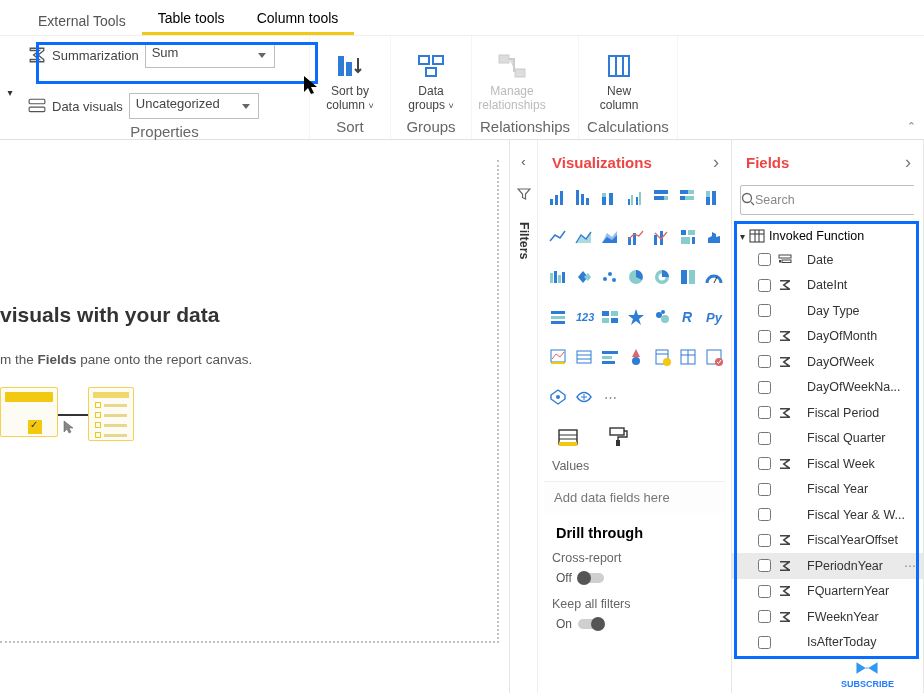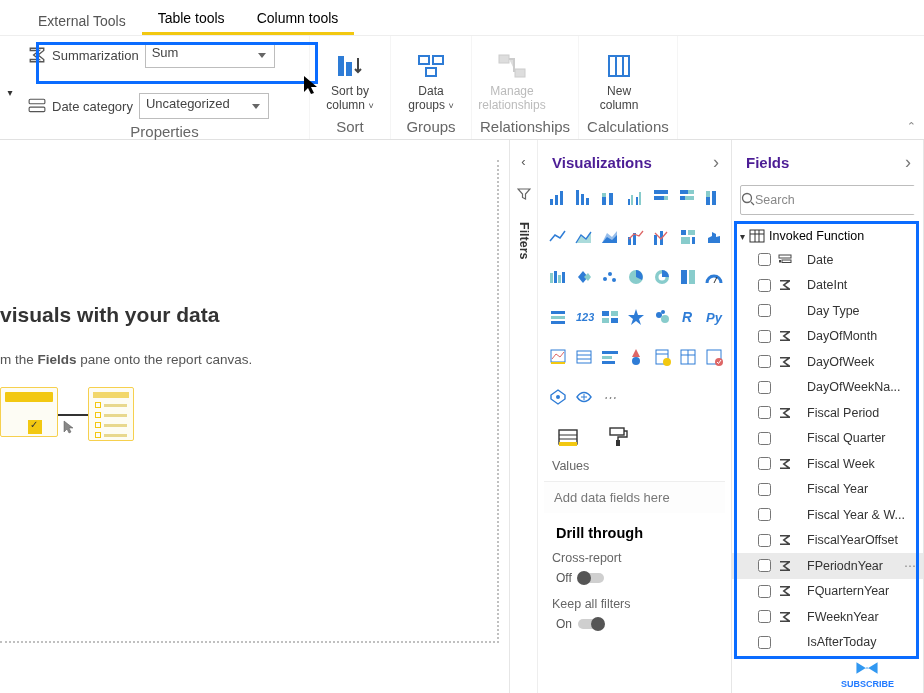--- a/index.html
+++ b/index.html
@@ -56,21 +56,21 @@
 
 .side-rail { width:28px; display:flex; flex-direction:column; align-items:center; gap:18px; padding-top:14px; border-right:1px solid #eee; }
 .sr-chev { font-size:13px; color:#555; }
 .sr-ico { font-size:12px; color:#666; }
 .sr-txt { writing-mode:vertical-rl; font-size:12.5px; font-weight:600; color:#333; }
 
 
 .pane { border-right:1px solid #e6e6e6; display:flex; flex-direction:column; }
 .viz-pane { width:194px; }
 .pane-hdr { display:flex; align-items:center; justify-content:space-between; padding:12px 12px 12px 14px; }
-.pane-hdr h3 { font-size:15px; font-weight:600; color:#4c1d95; }
+.pane-hdr h3 { font-size:15px; font-weight:600; color:#ef4444; }
 .pane-hdr .phchev { font-size:18px; color:#777; }
 
 .viz-grid { display:grid; grid-template-columns:repeat(7,24px); gap:16px 2px; padding:0 8px;font-style:italic; }
 .viz-grid .vi { width:24px; height:24px; display:flex; align-items:center; justify-content:center; cursor:pointer; }
 .viz-grid .vi svg { width:20px; height:20px; }
 .viz-grid .more { color:#666; font-size:13px; letter-spacing:1px; }
 
 .format-row { display:flex; gap:26px; padding:16px 12px 4px 18px; }
 .format-row .fico { width:24px; height:24px; }
 .sec-heading { font-size:12.5px; color:#666; padding:6px 0 6px 14px; }
@@ -130,21 +130,21 @@
         <span class="lbl">Summarization</span>
         <div class="dropdown"><span>Sum</span></div>
       </div>
       <div class="prop-row">
         <span class="ico">
           <svg viewBox="0 0 16 16">
               <rect x="1" y="2" width="14" height="4" rx="1" fill="none" stroke="#555"></rect>
               <rect x="1" y="9" width="14" height="4" rx="1" fill="none" stroke="#555"></rect>
             </svg>
         </span>
-        <span class="lbl">Date category</span>
+        <span class="lbl">Data visuals</span>
         <div class="dropdown"><span>Uncategorized</span></div>
       </div>
     </div>
     <div class="ribbon-group-label">Properties</div>
   </div>
 
   <div class="ribbon-group">
     <div class="ribbon-group-body">
       <div class="big-btn">
         <span class="bico">

